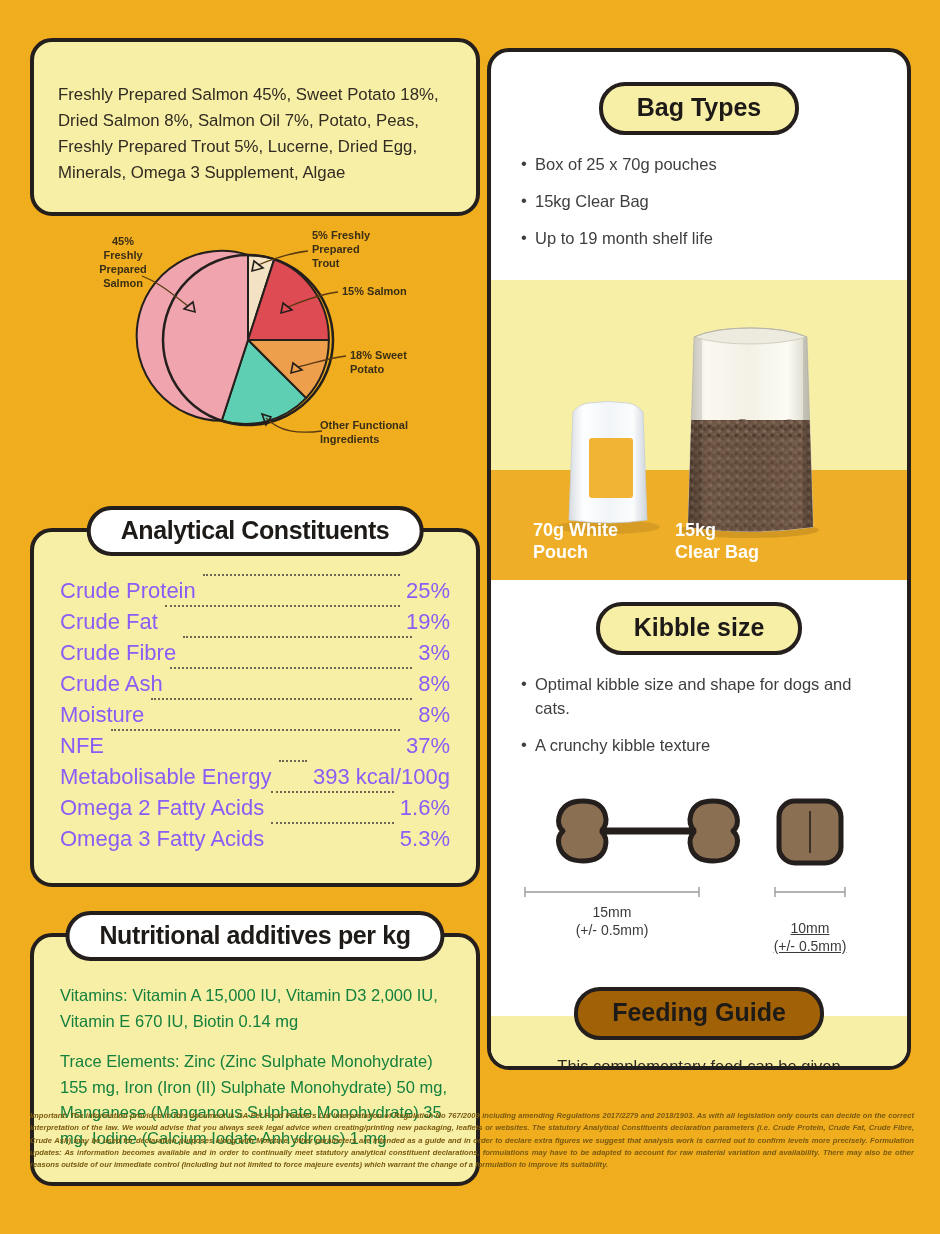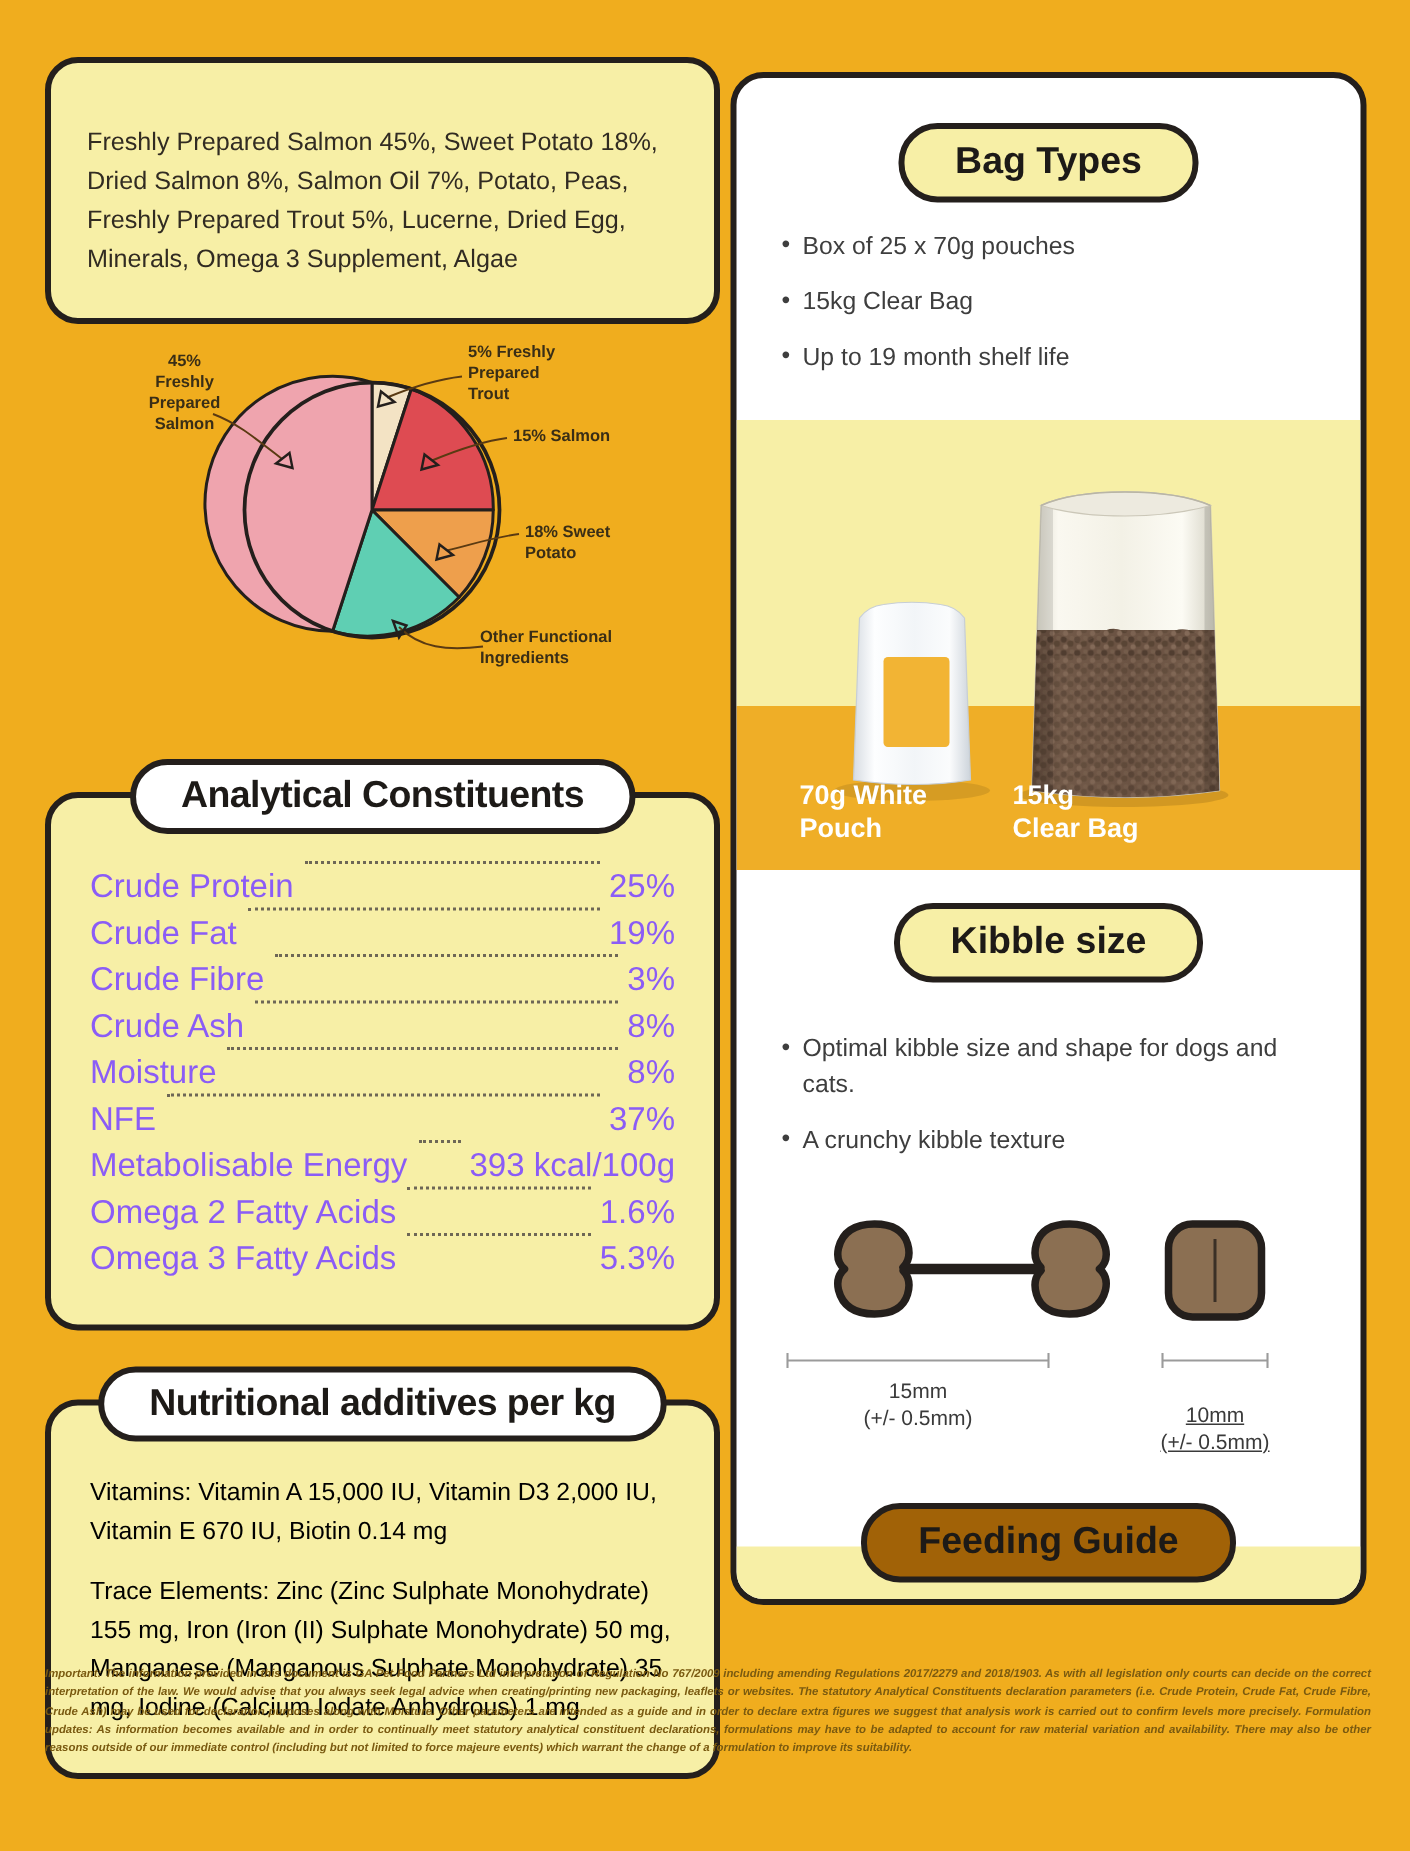--- a/index.html
+++ b/index.html
@@ -81,21 +81,21 @@
     flex: 1 1 auto;
     margin: 0 6px 0 7px;
     border-bottom: 2px dotted #6E6756;
     transform: translateY(-4px);
     min-width: 14px;
   }
   .ac-value { white-space: nowrap; font-weight: 500; }
 
   
   #additives-card { margin-top: 46px; padding: 46px 26px 30px 26px; }
-  #additives-card p { font-size: 16.5px; line-height: 1.55; color: #000000; }
+  #additives-card p { font-size: 16.5px; line-height: 1.55; color: #15803d; }
   #additives-card p + p { margin-top: 15px; }
 
   
   .panel {
     position: relative;
     background: #FFFFFF;
     border: 4px solid #241F1C;
     border-radius: 22px;
     overflow: hidden;
     height: 1022px;
@@ -377,21 +377,21 @@
             </g>
           </svg>
 
           <div class="bag-caption" style="left:42px;">70g White<br>Pouch</div>
           <div class="bag-caption" style="left:184px;">15kg<br>Clear Bag</div>
         </div>
       </div>
 
       <div class="sect" style="padding-top:22px;">
         <div class="panel-pill">Kibble size</div>
-        <div class="bullets" id="kibble-bullets" style="padding-top:33px;">
+        <div class="bullets" id="kibble-bullets" style="padding-top:18px;">
             <div class="bullet">Optimal kibble size and shape for dogs and cats.</div>
             <div class="bullet">A crunchy kibble texture</div>
           </div>
 
         <div class="kibble-stage">
           <svg width="416" height="180" viewBox="0 0 416 180" style="position:absolute;left:0;top:0;">
 
             <g>
               <path d="M92 18 q18 0 22 13 q3 10 -3 16 l92 0 q-6 -6 -3 -16 q4 -13 22 -13 q20 0 24 16 q2 9 -4 14 q6 5 4 14 q-4 16 -24 16 q-18 0 -22 -13 q-3 -10 3 -16 l-92 0 q6 6 3 16 q-4 13 -22 13 q-20 0 -24 -16 q-2 -9 4 -14 q-6 -5 -4 -14 q4 -16 24 -16 z" fill="#8B6F52" stroke="#241F1C" stroke-width="5" stroke-linejoin="round"></path>
             </g>

